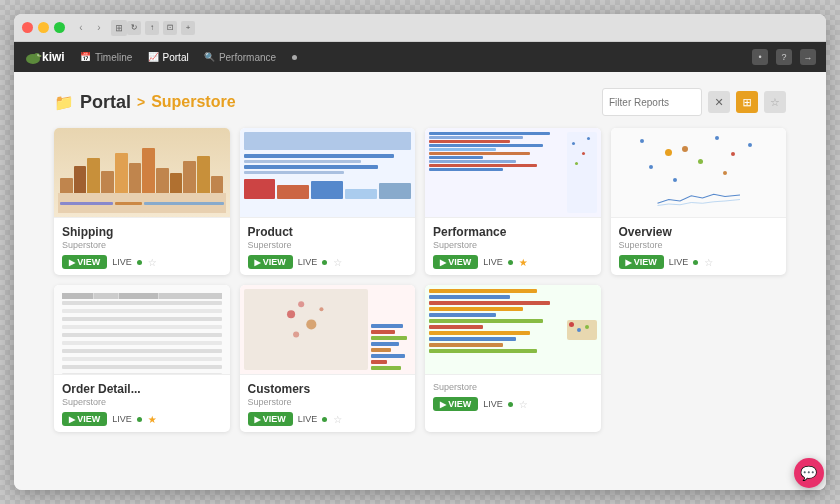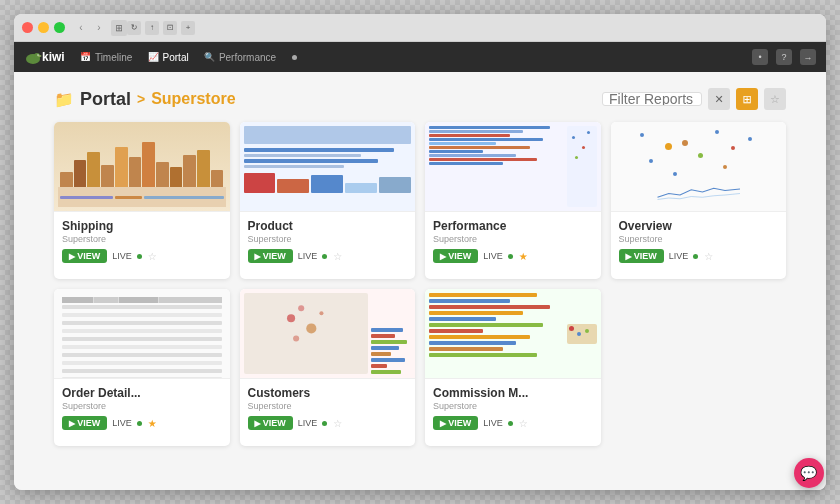--- a/index.html
+++ b/index.html
@@ -211,25 +211,25 @@
       color: #e8a020;
       font-size: 16px;
     }
 
     .header-actions {
       display: flex;
       align-items: center;
       gap: 6px;
     }
     .filter-input {
-      height: 14px;
+      height: 28px;
       border: 1px solid #ddd;
       border-radius: 3px;
       padding: 0 6px;
-      font-size: 14px;
+      font-size: 10px;
       color: #999;
       background: white;
       width: 100px;
     }
     .header-btn {
       width: 22px;
       height: 22px;
       border-radius: 3px;
       display: flex;
       align-items: center;
@@ -259,21 +259,21 @@
 
     .card-thumb {
       height: 90px;
       background: #f8f8f8;
       border-bottom: 1px solid #eee;
       overflow: hidden;
       position: relative;
     }
 
     .card-body {
-      padding: 7px 8px 16px;
+      padding: 7px 8px 6px;
     }
     .card-title {
       font-size: 12px;
       font-weight: 600;
       color: #333;
       margin-bottom: 1px;
     }
     .card-subtitle {
       font-size: 9px;
       color: #999;
@@ -781,21 +781,20 @@
           </div>
           <div style="width:30px;display:flex;flex-direction:column;gap:1px;justify-content:center;">
             <div style="height:20px;background:#e8d8b0;border-radius:2px;position:relative;">
               <div style="position:absolute;top:2px;left:2px;width:5px;height:5px;background:#cc4444;border-radius:50%;"></div>
               <div style="position:absolute;top:8px;left:10px;width:4px;height:4px;background:#5588cc;border-radius:50%;"></div>
               <div style="position:absolute;top:5px;left:18px;width:4px;height:4px;background:#88bb44;border-radius:50%;"></div>
             </div>
           </div>
         </div>
         <div class="card-body">
-          <div class="card-title">Commission M...</div>
           <div class="card-subtitle">Superstore</div>
           <div class="card-actions">
             <button class="view-btn">
               <span class="view-btn-icon">▶</span>
               <span>VIEW</span>
             </button>
             <span class="live-badge">LIVE</span>
             <span class="status-dot active"></span>
             <span class="star-icon">☆</span>
           </div>

